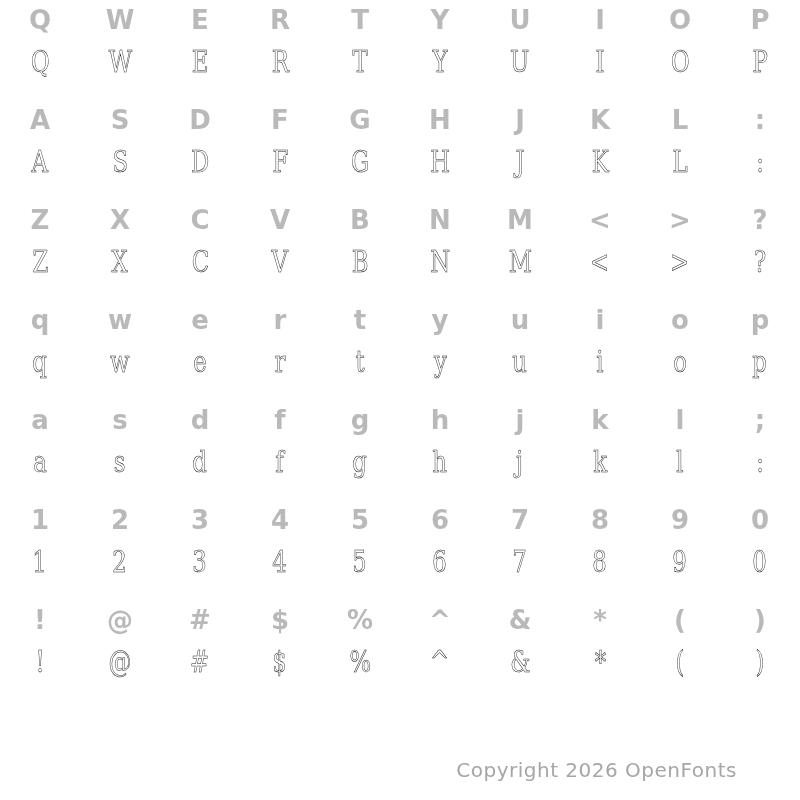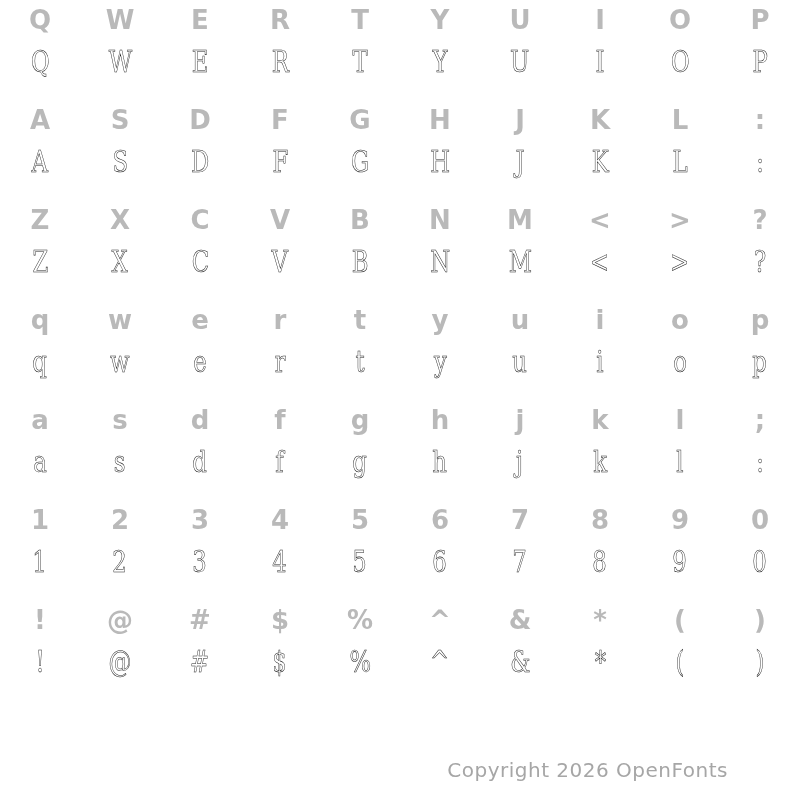--- a/index.html
+++ b/index.html
@@ -59,21 +59,21 @@
   
   @supports (-webkit-text-stroke: 1px #000) {
     .glyphs {
       color: transparent;
       -webkit-text-stroke: 0.55px var(--glyph-ink, #222222);
     }
   }
   .copyright {
     position: absolute;
     top: 758px;
-    right: 72px;
+    right: 63px;
     font-family: "DejaVu Sans", "Liberation Sans", sans-serif;
     font-weight: 400;
     font-size: 20px;
     letter-spacing: 0.5px;
     color: var(--copyright-gray, #a6a6a6);
   }
 </style>
 </head>
 <body>
 

